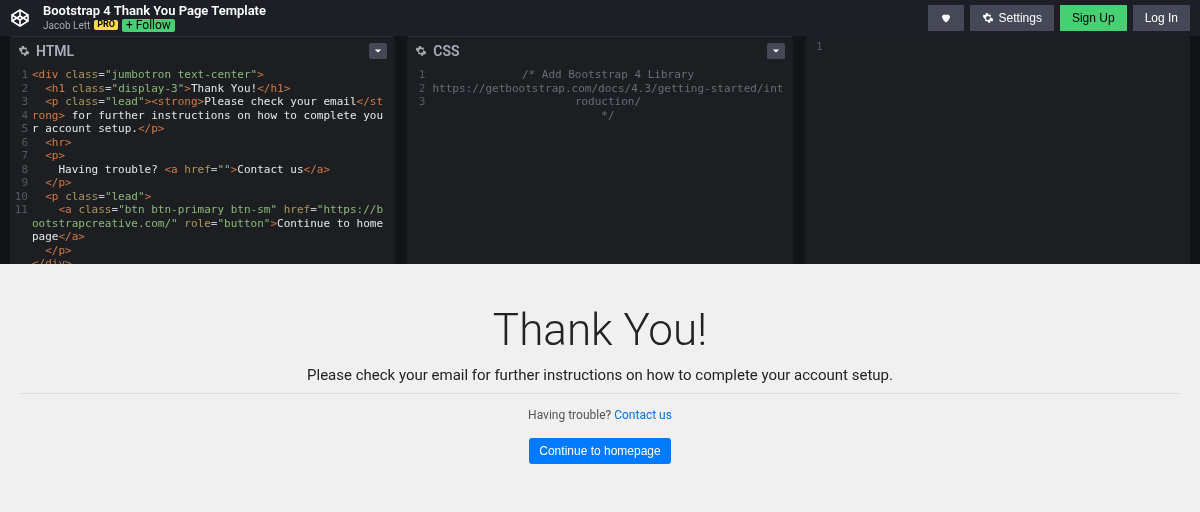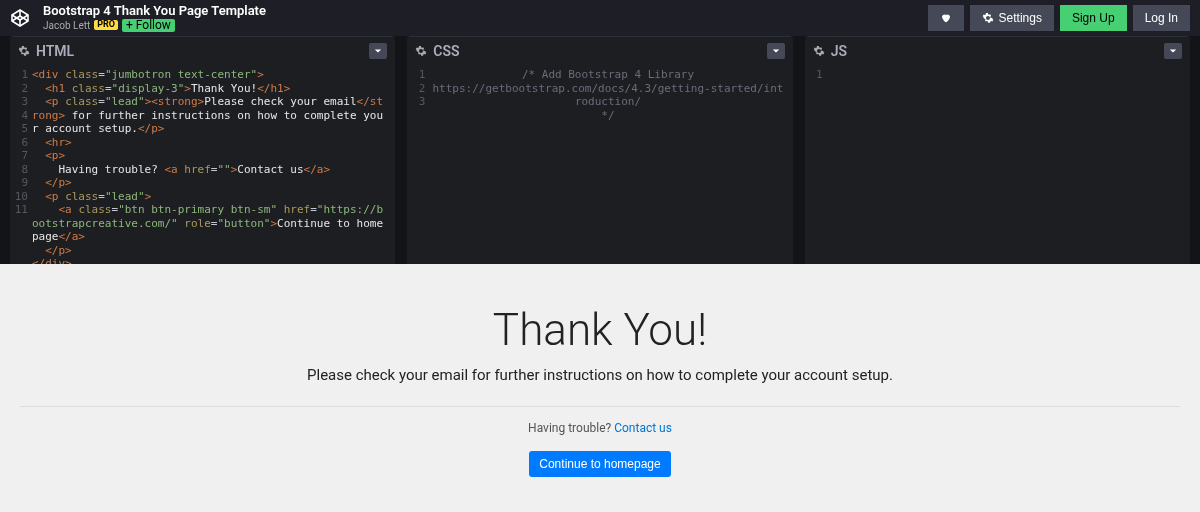--- a/index.html
+++ b/index.html
@@ -31,21 +31,21 @@
 .code { flex: 1; color: #c5c8d4; white-space: pre-wrap; word-break: break-all; padding-right: 6px; }
 .tag { color: #d07b46; }
 .attr { color: #ab9a5a; }
 .str { color: #8cb87a; }
 .txt { color: #e6e6e6; }
 .cmt { color: #676d79; text-align: center; }
 .underline { text-decoration: underline; text-decoration-color: #555; }
 
 .preview { background: #f0f0f0; height: 248px; display: flex; flex-direction: column; align-items: center; padding-top: 40px; }
 .preview h1 { font-size: 44px; font-weight: 300; color: #222; margin-bottom: 10px; }
-.lead-text { font-size: 15px; color: #222; font-weight: 400; margin-bottom: 16px; }
+.lead-text { font-size: 15px; color: #222; font-weight: 400; margin-bottom: 3px; }
 .hr { width: 1160px; border: none; border-top: 1px solid #ddd; margin: 6px 0 14px; }
 .trouble { font-size: 12px; color: #555; margin-bottom: 16px; }
 .trouble a { color: #0275d8; text-decoration: none; }
 .btn-primary-prev { background: #007bff; color: #fff; border: none; padding: 6px 10px; font-size: 12px; border-radius: 3px; cursor: pointer; }
 </style>
 </head>
 <body>
 
 <div class="header">
   <div class="header-left">
@@ -146,33 +146,20 @@
           <div>2</div>
           <div>3</div>
         </div>
       <div class="code cmt"><span>/* Add Bootstrap 4 Library</span>
 <span>https://getbootstrap.com/docs/4.3/getting-started/introduction/</span>
 <span>*/</span></div>
     </div>
   </div>
 
   <div class="editor">
-    <div class="editor-header">
-      <div class="editor-title-wrap">
-        <svg class="gear-small" viewBox="0 0 24 24">
-            <path d="M12 8a4 4 0 1 0 0 8 4 4 0 0 0 0-8zm9 4a9 9 0 0 1-.3 2l2 1.5-2 3.5-2.4-.9a8 8 0 0 1-1.7 1l-.4 2.5h-4l-.4-2.5a8 8 0 0 1-1.7-1l-2.4.9-2-3.5 2-1.5A9 9 0 0 1 3 12a9 9 0 0 1 .3-2l-2-1.5 2-3.5 2.4.9a8 8 0 0 1 1.7-1L7.8 2h4l.4 2.5a8 8 0 0 1 1.7 1l2.4-.9 2 3.5-2 1.5c.2.7.3 1.3.3 2z"></path>
-          </svg>
-        <span class="editor-title">JS</span>
-      </div>
-      <div class="chev">
-          <svg viewBox="0 0 10 10">
-            <path d="M1 3l4 4 4-4z"></path>
-          </svg>
-        </div>
-    </div>
     <div class="code-area">
       <div class="gutter">
           <div>1</div>
         </div>
       <div class="code"></div>
     </div>
   </div>
 
 </div>
 

